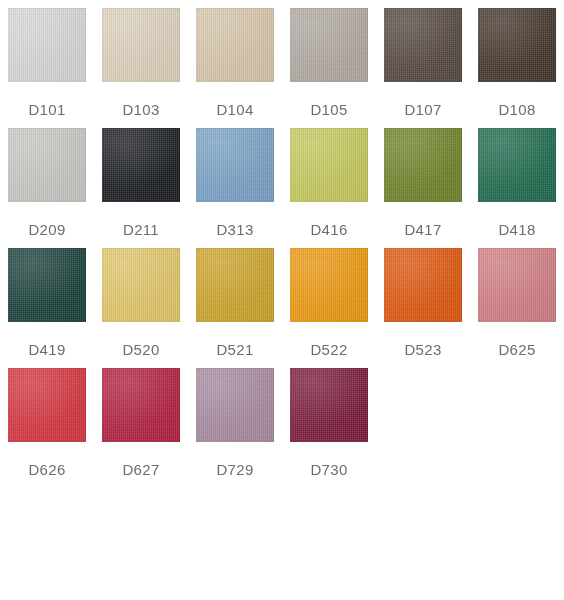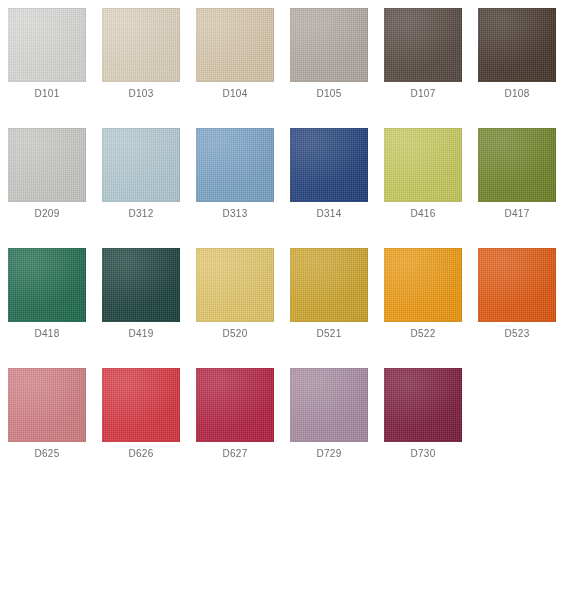--- a/index.html
+++ b/index.html
@@ -52,22 +52,22 @@
   .swatch-chip::after {
     content: "";
     position: absolute;
     inset: 0;
     background:
       radial-gradient(130% 110% at 30% 20%, rgba(255,255,255,0.13), rgba(255,255,255,0) 55%),
       linear-gradient(115deg, rgba(255,255,255,0.06) 0%, rgba(0,0,0,0.045) 100%);
     pointer-events: none;
   }
   .swatch-label {
-    margin-top: 5px;
-    font-size: 10px;
+    margin-top: 21px;
+    font-size: 15px;
     letter-spacing: 0.3px;
     color: #6d6d6d;
     line-height: 14px;
     text-align: center;
     user-select: none;
   }
 </style>
 </head>
 <body style="background-color: rgb(255, 255, 255);">
 
@@ -94,30 +94,26 @@
     </div>
     <div class="swatch-cell">
       <div class="swatch-chip" style="background-color: rgb(68, 53, 43);"></div>
       <div class="swatch-label">D108</div>
     </div>
     <div class="swatch-cell">
       <div class="swatch-chip" style="background-color: rgb(201, 203, 198);"></div>
       <div class="swatch-label">D209</div>
     </div>
     <div class="swatch-cell">
-      <div class="swatch-chip" style="background-color: rgb(180, 204, 212);"></div>
-      <div class="swatch-label">D312</div>
+      <div class="swatch-chip" style="background-color: rgb(25, 28, 32);"></div>
+      <div class="swatch-label">D211</div>
     </div>
     <div class="swatch-cell">
       <div class="swatch-chip" style="background-color: rgb(123, 164, 200);"></div>
       <div class="swatch-label">D313</div>
-    </div>
-    <div class="swatch-cell">
-      <div class="swatch-chip" style="background-color: rgb(31, 63, 123);"></div>
-      <div class="swatch-label">D314</div>
     </div>
     <div class="swatch-cell">
       <div class="swatch-chip" style="background-color: rgb(200, 204, 92);"></div>
       <div class="swatch-label">D416</div>
     </div>
     <div class="swatch-cell">
       <div class="swatch-chip" style="background-color: rgb(111, 132, 39);"></div>
       <div class="swatch-label">D417</div>
     </div>
     <div class="swatch-cell">

